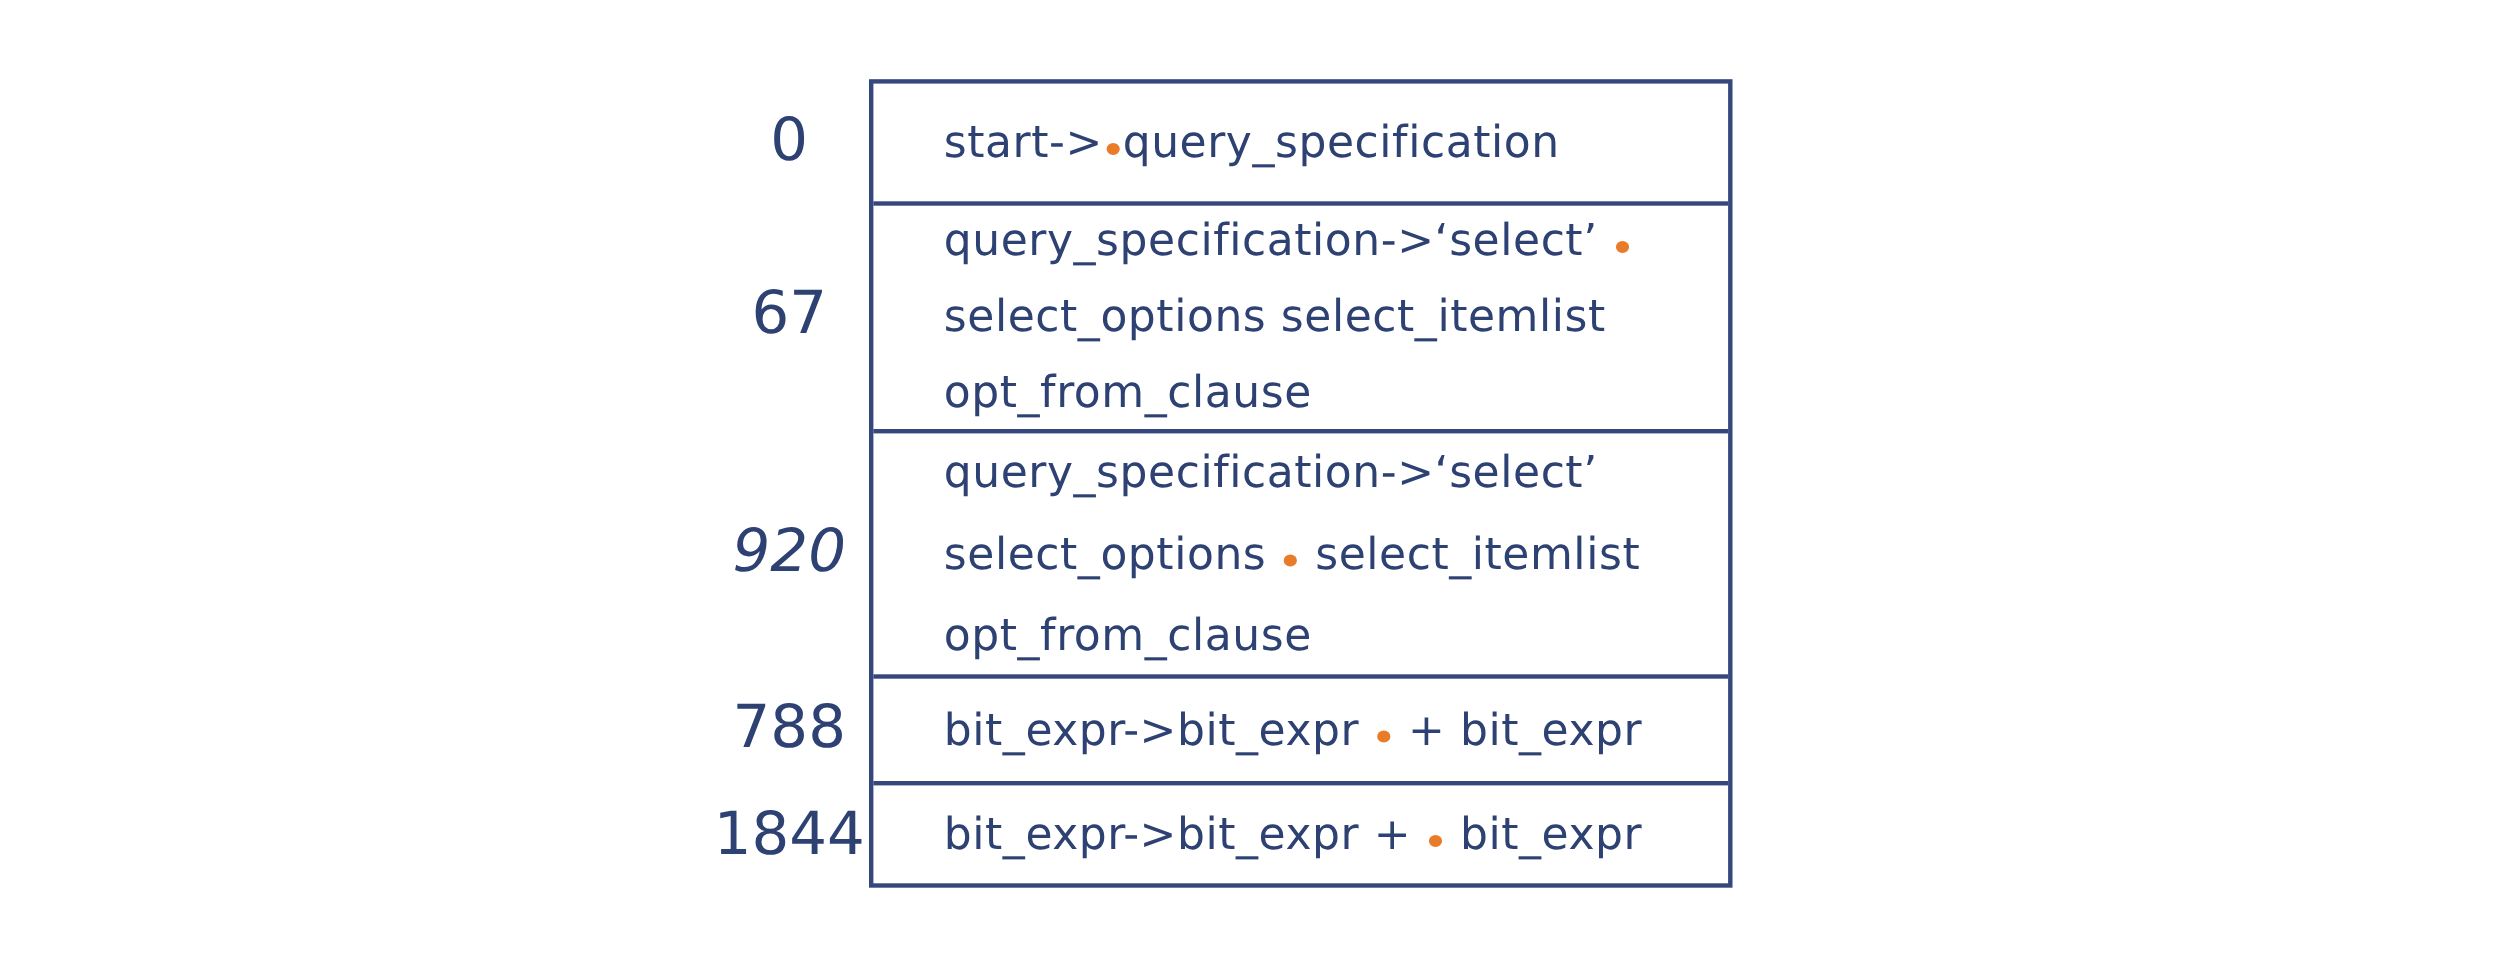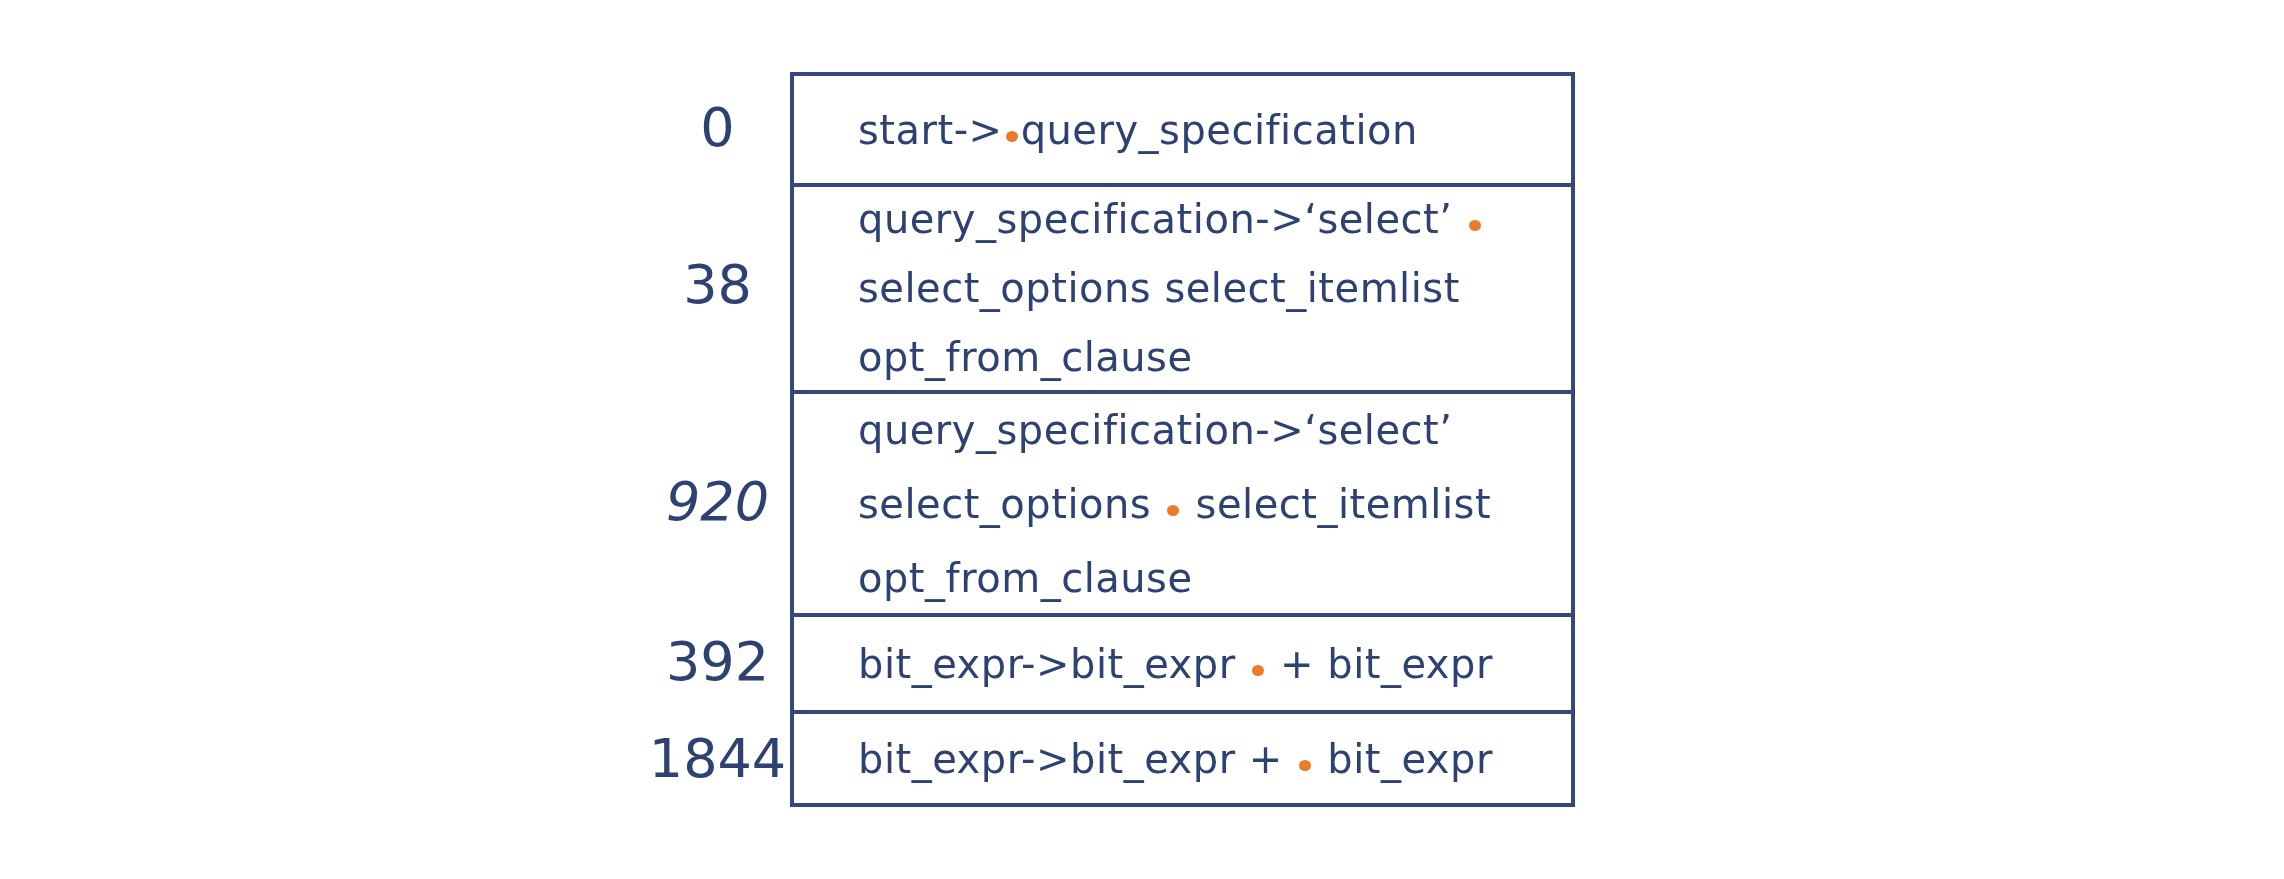--- a/index.html
+++ b/index.html
@@ -76,23 +76,23 @@
     background:var(--dot);
     margin:0 3px 2px 3px;
   }
 </style>
 </head>
 <body>
 
 <div class="diagram">
 
   <span class="state-label lbl-0">0</span>
-  <span class="state-label lbl-1">38</span>
+  <span class="state-label lbl-1">67</span>
   <span class="state-label lbl-2">920</span>
-  <span class="state-label lbl-3">392</span>
+  <span class="state-label lbl-3">788</span>
   <span class="state-label lbl-4">1844</span>
 
   <div class="items-table">
     <div class="state-row row-0">
         <div class="prod-line">start-&gt;<span class="dot"></span>query_specification</div>
       </div>
     <div class="state-row row-1">
         <div class="prod-line">query_specification-&gt;‘select’ <span class="dot"></span></div>
         <div class="prod-line">select_options select_itemlist</div>
         <div class="prod-line">opt_from_clause</div>

